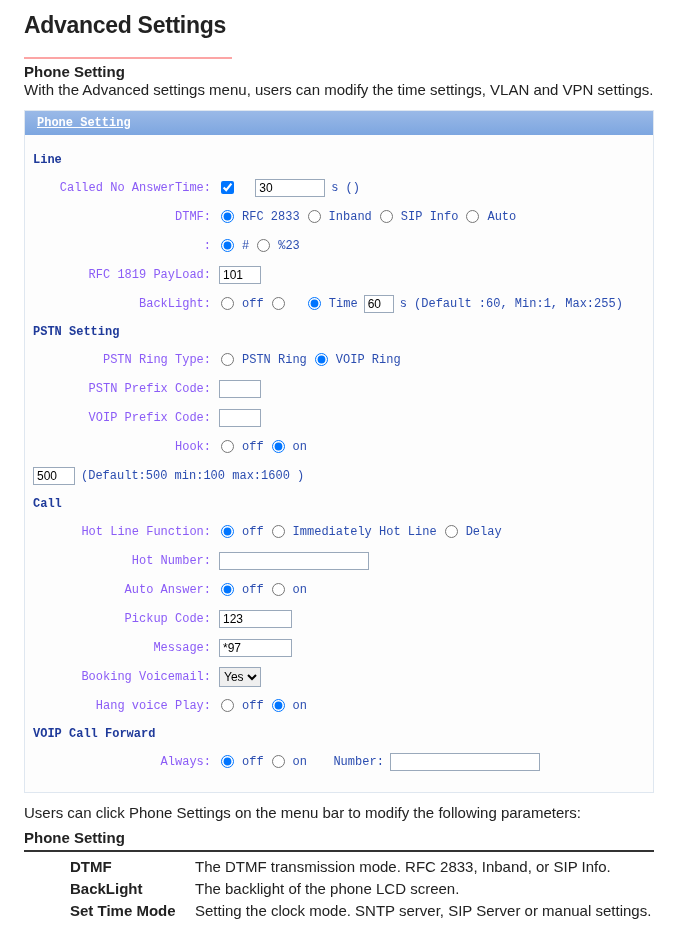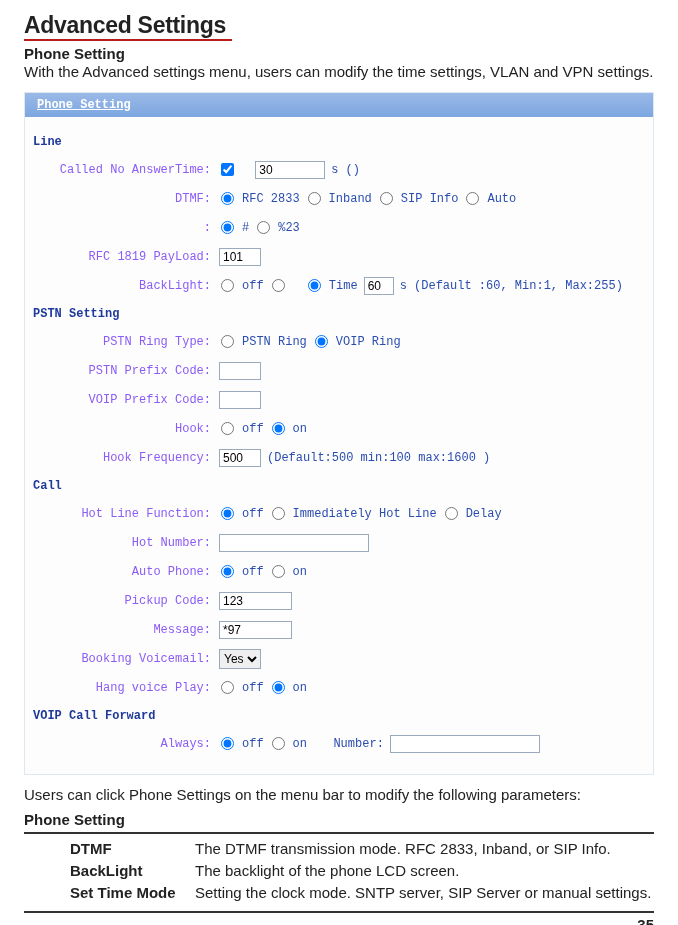--- a/index.html
+++ b/index.html
@@ -7,22 +7,22 @@
       font-family: "Helvetica Neue", Arial, sans-serif;
       background: #fff;
       padding: 12px 24px 8px 24px;
       width: 678px;
       color: #222;
     }
     .heading-title {
       font-size: 23px;
       font-weight: bold;
       letter-spacing: -0.3px;
-      border-bottom: 2px solid #b91c1c;
-      padding-bottom: 0px;
+      border-bottom: 2px solid #fca5a5;
+      padding-bottom: 18px;
       display: inline-block;
       padding-right: 6px;
       margin-bottom: 2px;
     }
     .subtitle {
       font-weight: bold;
       font-size: 15px;
       margin-top: 2px;
     }
     .intro {
@@ -235,21 +235,20 @@
       <div class="label">Hook:</div>
       <div class="controls">
         <input type="radio" name="hook" style="">
         <span class="radio-label">off</span>
         <input type="radio" name="hook" checked="" style="">
         <span class="radio-label">on</span>
       </div>
     </div>
 
     <div class="row">
-      <div class="label">Hook Frequency:</div>
       <div class="controls">
         <input type="text" class="w45" value="500" style="">
         <span class="radio-label">(Default:500 min:100 max:1600 )</span>
       </div>
     </div>
 
     <div class="section">Call</div>
 
     <div class="row">
       <div class="label">Hot Line Function:</div>
@@ -264,21 +263,21 @@
     </div>
 
     <div class="row">
       <div class="label">Hot Number:</div>
       <div class="controls">
         <input type="text" class="w150" style="">
       </div>
     </div>
 
     <div class="row">
-      <div class="label">Auto Phone:</div>
+      <div class="label">Auto Answer:</div>
       <div class="controls">
         <input type="radio" name="aa" checked="" style="">
         <span class="radio-label">off</span>
         <input type="radio" name="aa" style="">
         <span class="radio-label">on</span>
       </div>
     </div>
 
     <div class="row">
       <div class="label">Pickup Code:</div>

